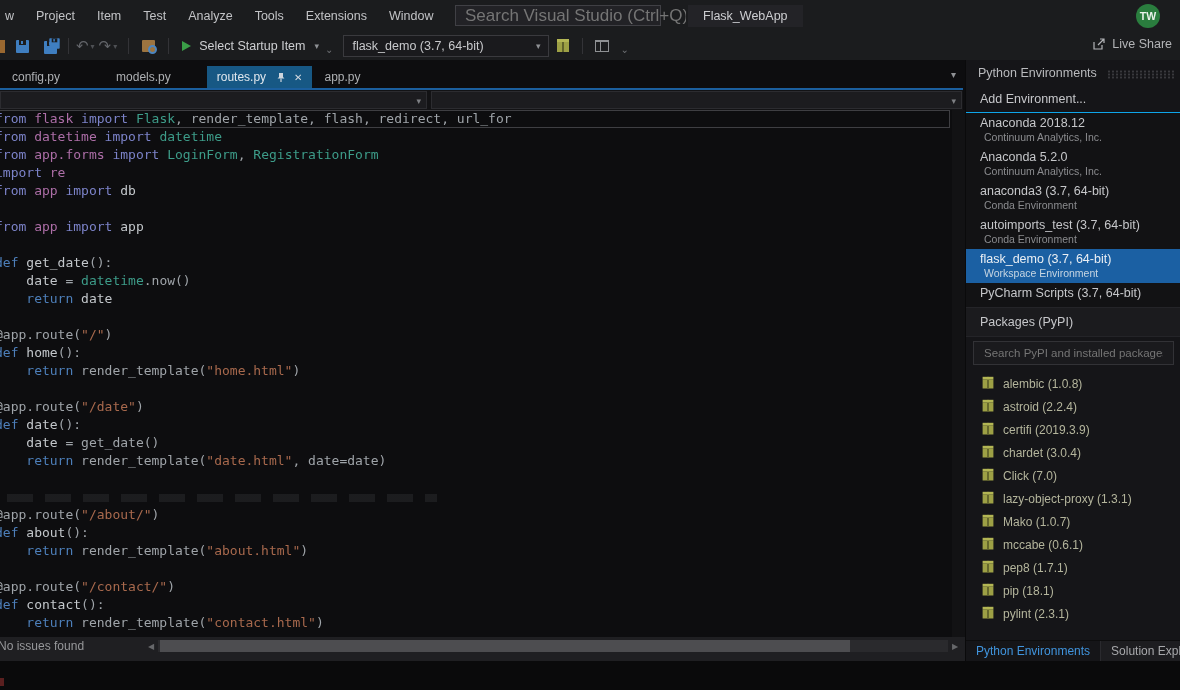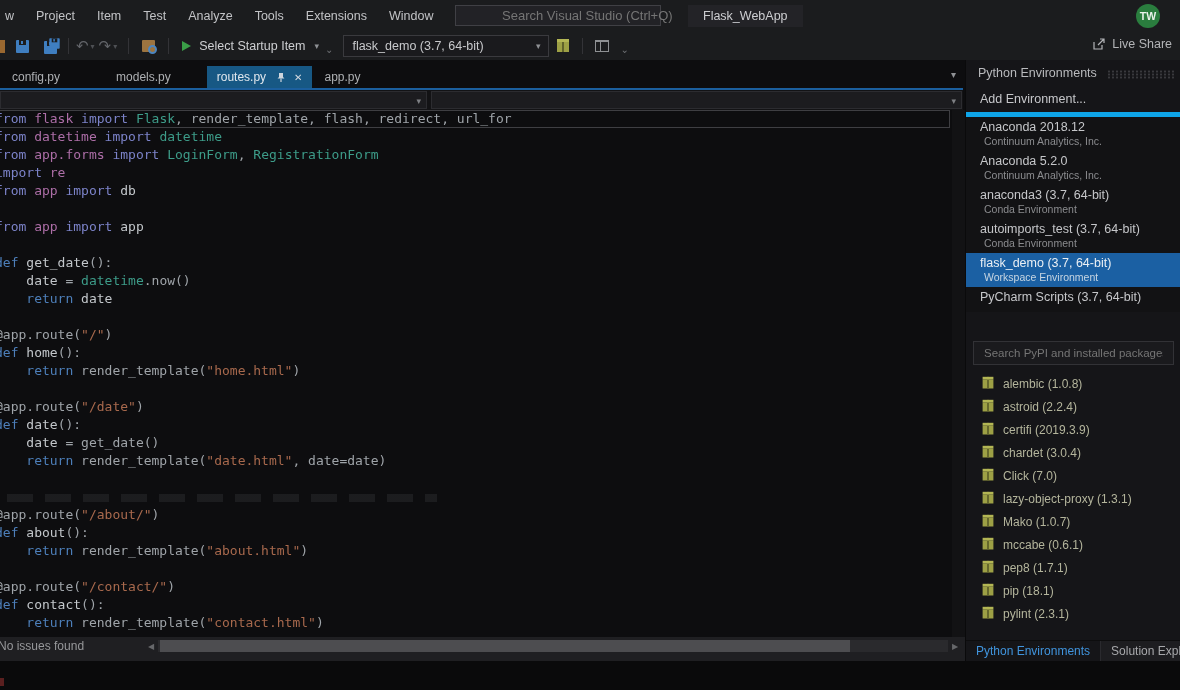--- a/index.html
+++ b/index.html
@@ -7,21 +7,21 @@
         font-family:"Liberation Sans",sans-serif;-webkit-font-smoothing:antialiased;}
 
   
   .titlebar{position:absolute;left:0;top:0;width:100%;height:32px;background:#1b1c1e;}
   .menu{position:absolute;left:-6px;top:0;height:32px;display:flex;align-items:center;
         color:#c2c3c6;font-size:12.5px;}
   .menu-item{padding:0 11px;cursor:default;}
   .vs-search{position:absolute;left:455px;top:5px;width:206px;height:21px;background:#222226;
         border:1px solid #404045;display:flex;align-items:center;box-sizing:border-box;padding:0 7px;}
   .vs-search input{flex:1;background:transparent;border:none;outline:none;color:#85868a;
-        font-size:13px;font-family:"Liberation Sans",sans-serif;margin-left:37px;}
+        font-size:17px;font-family:"Liberation Sans",sans-serif;}
   .title-chip{position:absolute;left:688px;top:5px;height:22px;background:#232327;color:#cdced1;
         font-size:12.5px;display:flex;align-items:center;padding:0 15px;}
   .avatar{position:absolute;left:1136px;top:4px;width:24px;height:24px;border-radius:50%;
         background:#2a7d3e;color:#e9f3eb;font-size:10.5px;font-weight:bold;
         display:flex;align-items:center;justify-content:center;}
 
   
   .toolbar{position:absolute;left:0;top:32px;width:100%;height:28px;background:#1b1c1e;
         display:flex;align-items:center;font-size:12.5px;color:#cdced1;}
   .tb-sep{width:1px;height:16px;background:#333337;margin:0 7px;}
@@ -92,21 +92,21 @@
   
   .panel{position:absolute;left:965px;top:60px;width:215px;height:601px;background:#151518;
         border-left:1px solid #0a0a0b;box-sizing:border-box;color:#c2c3c6;font-size:12px;}
   .panel-title{position:absolute;top:0;left:0;right:0;height:26px;display:flex;align-items:center;
         padding-left:12px;color:#b9babd;font-size:12.5px;}
   .panel-grip{flex:1;height:9px;margin:2px 4px 0 10px;
         background-image:radial-gradient(circle,#39393d 1px,transparent 1.2px);background-size:4px 3px;}
   .add-env{position:absolute;top:26px;left:0;right:0;height:26px;display:flex;align-items:center;
         padding-left:14px;color:#c6c7ca;font-size:12.5px;}
   .env-list{position:absolute;top:52px;left:0;right:0;height:195px;background:#121214;
-        border-top:5px solid #0ea5e9;overflow:hidden;}
+        border-top:1px solid #0ea5e9;overflow:hidden;}
   .env-row{height:34px;padding:3px 0 0 14px;box-sizing:border-box;}
   .env-name{font-size:12.5px;color:#c6c7ca;line-height:15px;}
   .env-detail{font-size:10.5px;color:#8b8c8f;line-height:13px;padding-left:4px;}
   .env-row.selected{background:#1b60a3;}
   .env-row.selected .env-name{color:#eaeff4;}
   .env-row.selected .env-detail{color:#c6d5e2;}
   .pkg-header{position:absolute;top:247px;left:0;right:0;height:30px;background:#1b1b1e;
         border-top:1px solid #242428;border-bottom:1px solid #242428;box-sizing:border-box;
         display:flex;align-items:center;padding-left:14px;color:#c6c7ca;font-size:12.5px;}
   .pkg-search{position:absolute;top:281px;left:7px;right:6px;height:24px;background:#1a1a1d;
@@ -291,20 +291,23 @@
         </div>
         <div class="env-row selected">
           <div class="env-name">flask_demo (3.7, 64-bit)</div>
           <div class="env-detail">Workspace Environment</div>
         </div>
         <div class="env-row">
           <div class="env-name">PyCharm Scripts (3.7, 64-bit)</div>
           <div class="env-detail"></div>
         </div>
       </div>
+    <div class="pkg-header">
+      <span>Packages (PyPI)</span>
+    </div>
     <div class="pkg-search">
       <input value="" placeholder="Search PyPI and installed packages" style="">
     </div>
     <div class="pkg-list" id="pkg-list">
         <div class="pkg-row">
           <span class="gift"></span>
           <span>alembic (1.0.8)</span>
         </div>
         <div class="pkg-row">
           <span class="gift"></span>

